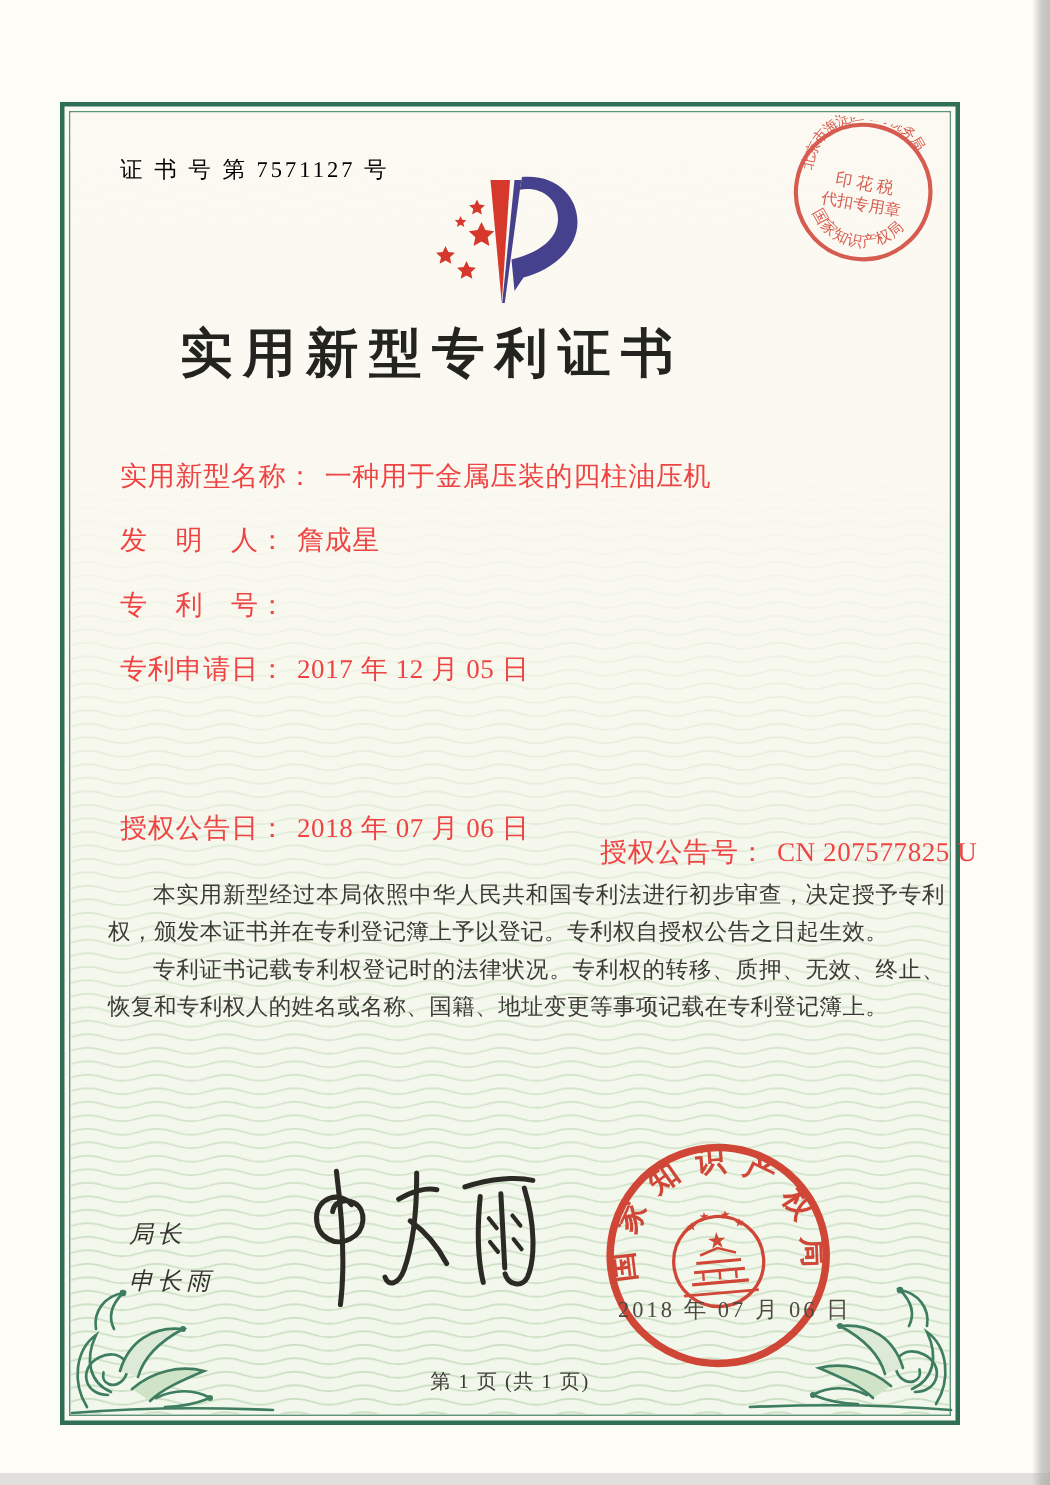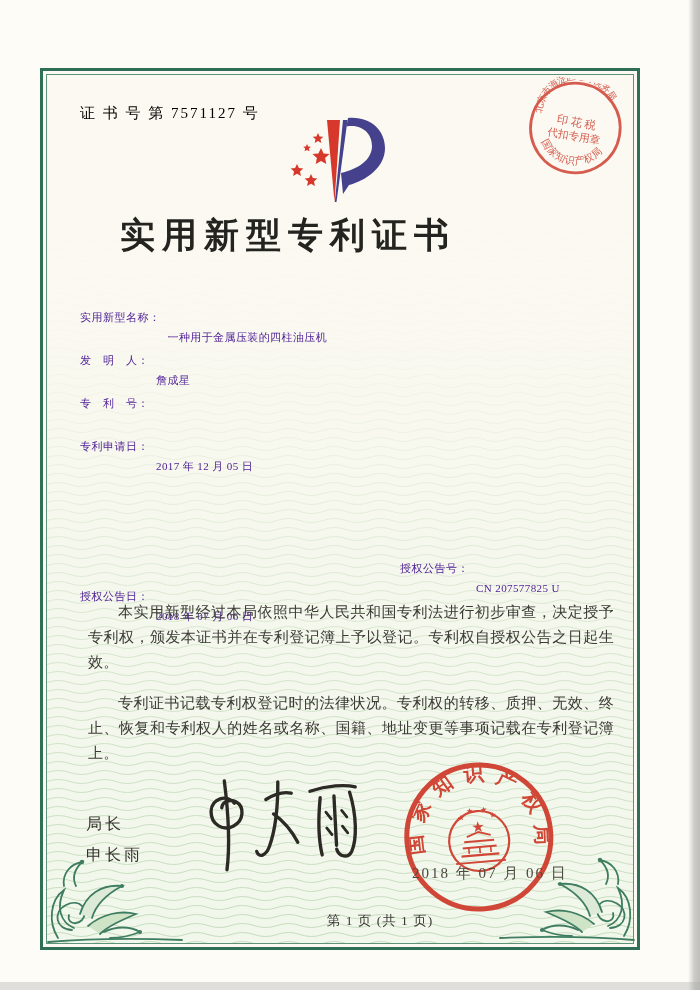--- a/index.html
+++ b/index.html
@@ -14,31 +14,31 @@
     border:3px solid #2f6e57;box-sizing:border-box;background:#fbf9f1;}
   .frame-inner{position:absolute;left:3px;top:3px;right:3px;bottom:3px;border:1px solid #5d937a;pointer-events:none;}
   .guilloche{position:absolute;left:47px;top:75px;width:586px;height:868px;overflow:hidden;}
   .guilloche svg{display:block;}
   .guilloche-fade{position:absolute;left:47px;top:75px;width:586px;height:868px;
     background:linear-gradient(180deg,#fbf9f1 0%,rgba(251,249,241,.95) 28%,rgba(249,248,238,.6) 50%,rgba(246,248,238,.25) 72%,rgba(244,248,238,0) 100%);}
   
   .cert-no{position:absolute;left:80px;top:104px;font-size:15px;letter-spacing:2px;color:#000000;white-space:pre;}
   .title{position:absolute;left:40px;top:212px;width:496px;margin:0;text-align:center;
     font-size:35px;font-weight:600;letter-spacing:7px;color:#232320;}
-  .row{position:absolute;left:80px;display:flex;align-items:flex-start;font-size:11px;color:#4c1d95;line-height:24px;}
+  .row{position:absolute;left:80px;display:flex;align-items:flex-end;font-size:18px;color:#ef4444;line-height:24px;}
   .lab{white-space:pre;letter-spacing:.5px;flex:0 0 auto;}
-  .val{white-space:pre-wrap;margin-left:7px;letter-spacing:.4px;margin-top:20px;}
+  .val{white-space:pre-wrap;margin-left:7px;letter-spacing:.4px;}
   .val-wrap{max-width:452px;}
   .row-right{left:400px;}
   .paras{position:absolute;left:72px;top:585px;width:558px;font-size:15px;line-height:25px;
     text-align:justify;color:#3b3a34;}
-  .paras p{margin:16px;text-indent:2em;letter-spacing:.3px;font-family:Liberation Mono, monospace;}
-  .signer{position:absolute;left:86px;top:808px;font-size:16px;color:#33322c;letter-spacing:3px;line-height:31px;}
+  .paras p{margin:0;text-indent:2em;letter-spacing:.3px;}
+  .signer{position:absolute;left:86px;top:808px;font-size:16px;color:#33322c;letter-spacing:3px;line-height:31px;font-style:italic;}
   .signature{position:absolute;left:196px;top:770px;transform:rotate(-3deg);}
-  .footer{position:absolute;left:40px;top:912px;width:600px;text-align:center;font-size:13.5px;color:#3c3b36;letter-spacing:1px;padding-left:40px;}
+  .footer{position:absolute;left:40px;top:912px;width:600px;text-align:center;font-size:13.5px;color:#3c3b36;letter-spacing:1px;}
   
   .tax-stamp{position:absolute;left:527px;top:80px;transform:rotate(10deg);opacity:.86;}
   .main-seal{position:absolute;left:384px;top:742px;transform:rotate(-5deg);opacity:.93;}
   .seal-date{position:absolute;left:412px;top:864px;font-size:15px;letter-spacing:2px;color:#4c4a3f;white-space:pre;}
   .logo{position:absolute;left:287px;top:112px;}
   .corner-orn{position:absolute;}
   .corner-orn.left{left:44px;top:852px;}
   .corner-orn.right{left:498px;top:850px;transform:scaleX(-1);}
 </style>
 </head>
@@ -136,21 +136,21 @@
     <span class="lab">发　明　人：</span>
     <span class="val">詹成星</span>
   </div>
   <div class="row" style="top:391px">
     <span class="lab">专　利　号：</span>
   </div>
   <div class="row" style="top:434px">
     <span class="lab">专利申请日：</span>
     <span class="val">2017 年 12 月 05 日</span>
   </div>
-  <div class="row" style="top:584px">
+  <div class="row" style="top:540px">
     <span class="lab">授权公告日：</span>
     <span class="val">2018 年 07 月 06 日</span>
   </div>
   <div class="row row-right" style="top:556px">
     <span class="lab">授权公告号：</span>
     <span class="val">CN 207577825 U</span>
   </div>
 
   <div class="paras">
     <p>本实用新型经过本局依照中华人民共和国专利法进行初步审查，决定授予专利权，颁发本证书并在专利登记簿上予以登记。专利权自授权公告之日起生效。</p>

